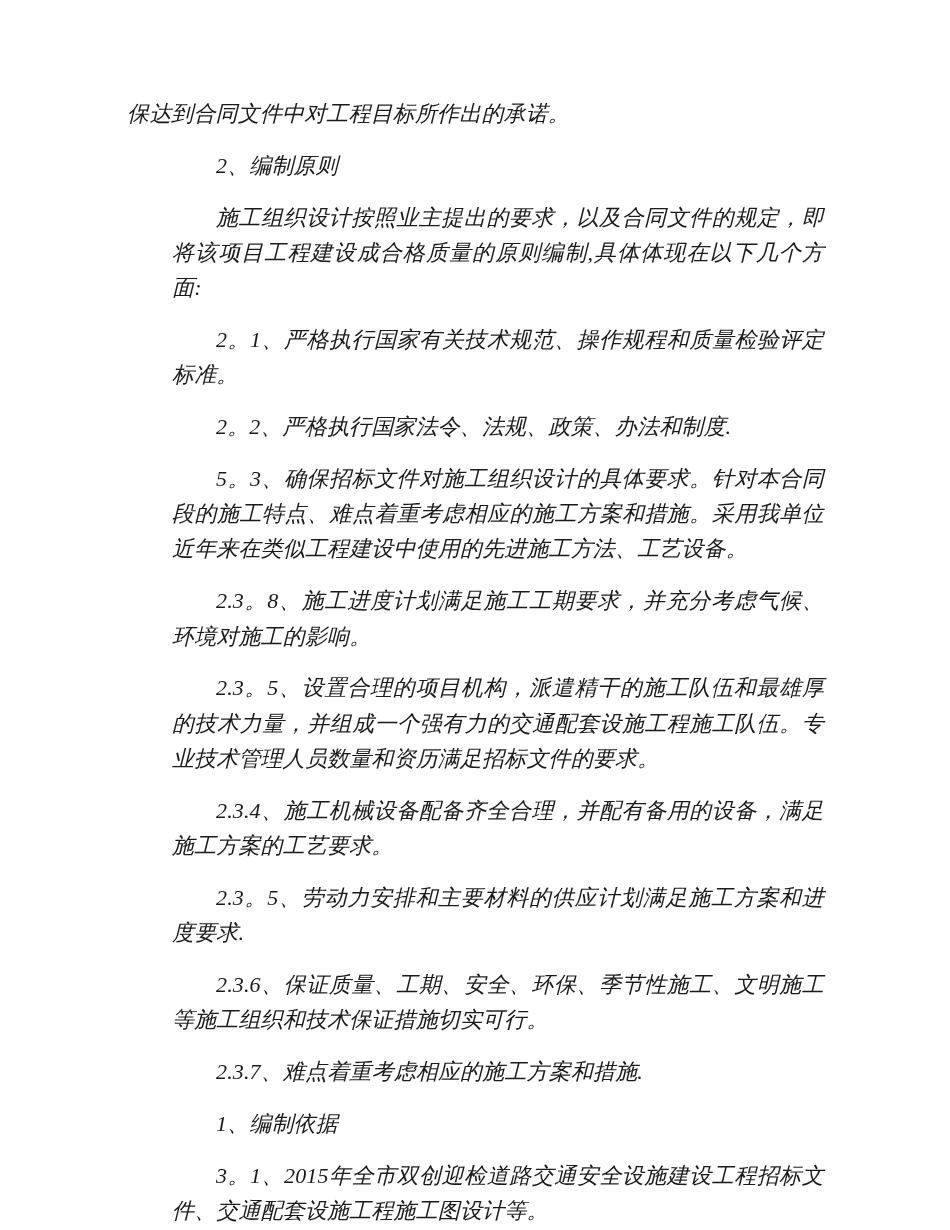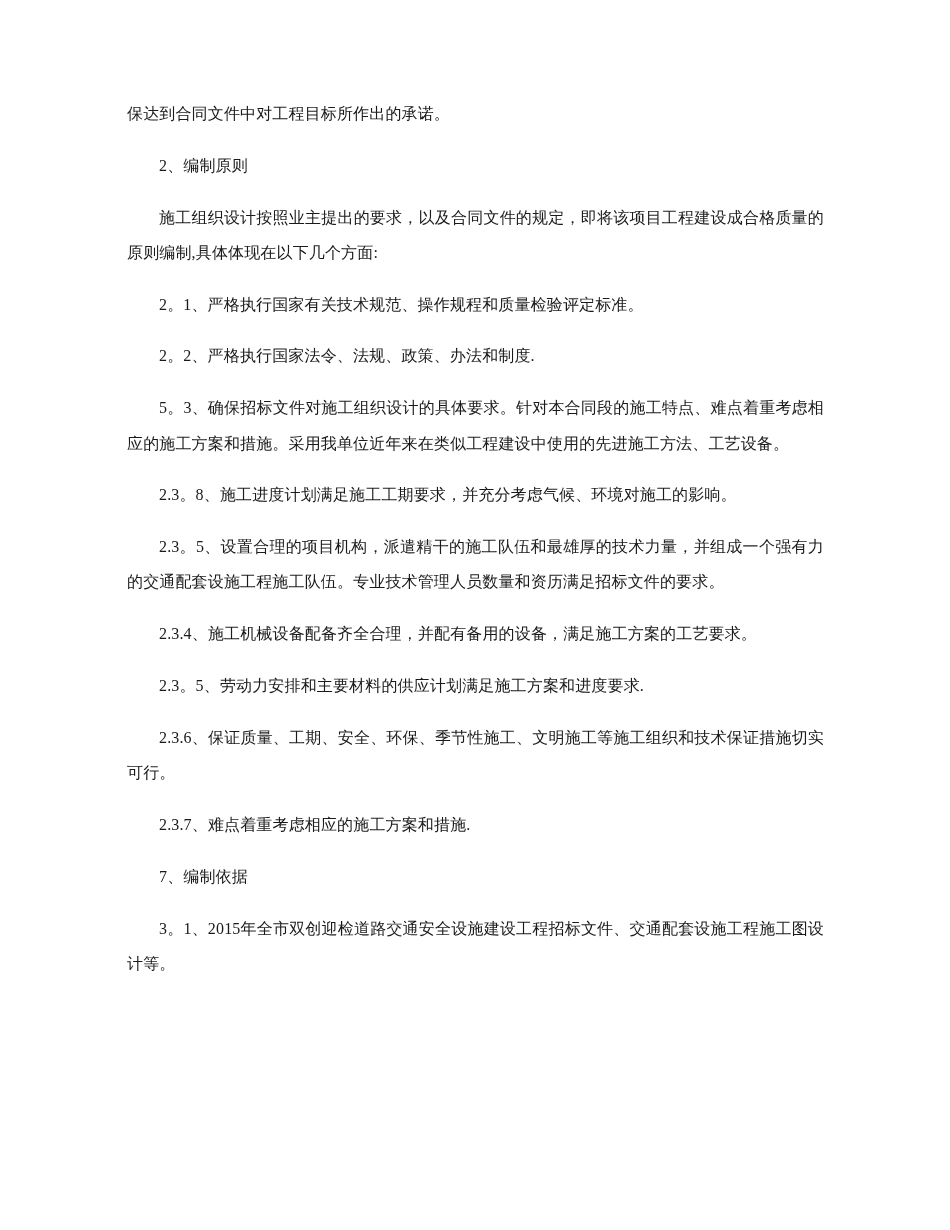--- a/index.html
+++ b/index.html
@@ -22,49 +22,51 @@
   }
   .text-block {
     position: absolute;
     left: 127px;
     top: 96px;
     width: 697px;
   }
   p.para {
     margin: 0 0 0 0;
     padding: 0;
-    font-size: 16px;
+    font-size: 22px;
     line-height: 35.3px;
     text-align: justify;
     text-justify: inter-ideograph;
     letter-spacing: 0.15px;
     word-break: break-all;
     color: #1a1a1a;
+    font-style: italic;
     -webkit-font-smoothing: none;
   }
   p.para.indent {
     text-indent: 2em;
   }
   p.para.gap {
     margin-top: 16.5px;
+    margin-left: 45px;
   }
 </style>
 </head>
 <body>
 
 <div class="page">
   <div class="text-block" id="body-container">
       <p class="para">保达到合同文件中对工程目标所作出的承诺。</p>
       <p class="para indent gap">2、编制原则</p>
       <p class="para indent gap">施工组织设计按照业主提出的要求，以及合同文件的规定，即将该项目工程建设成合格质量的原则编制,具体体现在以下几个方面:</p>
       <p class="para indent gap">2。1、严格执行国家有关技术规范、操作规程和质量检验评定标准。</p>
       <p class="para indent gap">2。2、严格执行国家法令、法规、政策、办法和制度.</p>
       <p class="para indent gap">5。3、确保招标文件对施工组织设计的具体要求。针对本合同段的施工特点、难点着重考虑相应的施工方案和措施。采用我单位近年来在类似工程建设中使用的先进施工方法、工艺设备。</p>
       <p class="para indent gap">2.3。8、施工进度计划满足施工工期要求，并充分考虑气候、环境对施工的影响。</p>
       <p class="para indent gap">2.3。5、设置合理的项目机构，派遣精干的施工队伍和最雄厚的技术力量，并组成一个强有力的交通配套设施工程施工队伍。专业技术管理人员数量和资历满足招标文件的要求。</p>
       <p class="para indent gap">2.3.4、施工机械设备配备齐全合理，并配有备用的设备，满足施工方案的工艺要求。</p>
       <p class="para indent gap">2.3。5、劳动力安排和主要材料的供应计划满足施工方案和进度要求.</p>
       <p class="para indent gap">2.3.6、保证质量、工期、安全、环保、季节性施工、文明施工等施工组织和技术保证措施切实可行。</p>
       <p class="para indent gap">2.3.7、难点着重考虑相应的施工方案和措施.</p>
-      <p class="para indent gap">7、编制依据</p>
+      <p class="para indent gap">1、编制依据</p>
       <p class="para indent gap">3。1、2015年全市双创迎检道路交通安全设施建设工程招标文件、交通配套设施工程施工图设计等。</p>
     </div>
 </div>
 
 </body></html>

